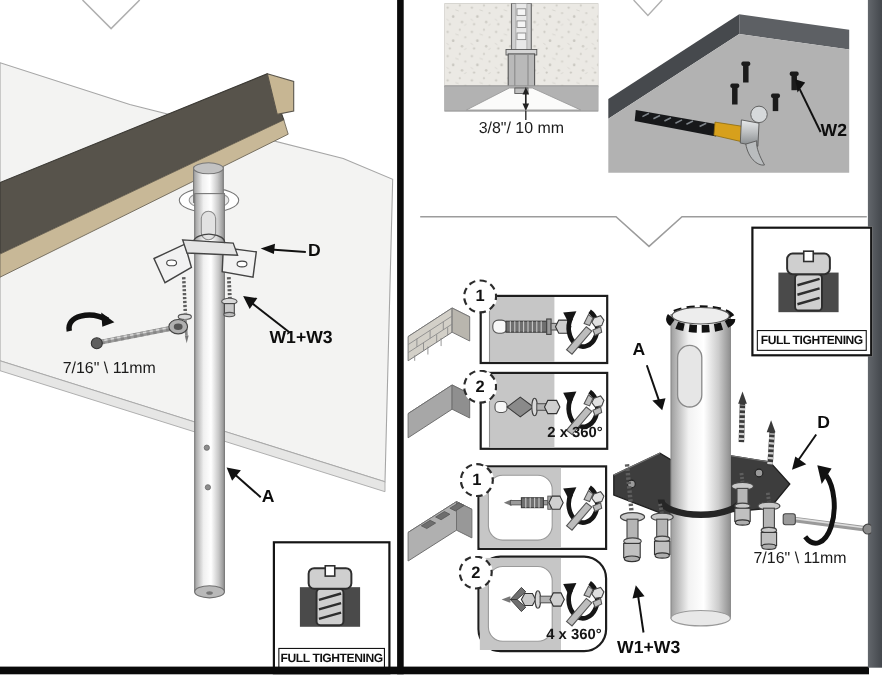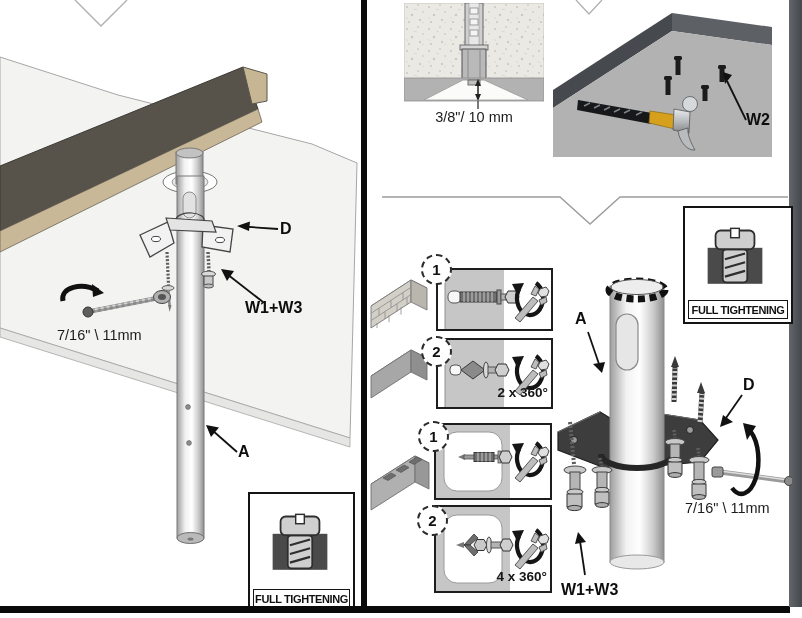--- a/index.html
+++ b/index.html
@@ -305,21 +305,21 @@
         <g transform="translate(94,32)">
           <path d="M6,-14 A13,17 0 1 1 -11,-8" fill="none" stroke="#151515" stroke-width="4.2"></path>
           <polygon points="-18,-13 -6,-14 -12,-1" fill="#151515"></polygon>
           <polygon points="-15,21 3,0 8,4 -10,25" fill="#bdbdbd" stroke="#555" stroke-width="1"></polygon>
           <polygon points="1,-3 5,-11 9,-8 6,-1" fill="#bdbdbd" stroke="#555" stroke-width="1"></polygon>
           <polygon points="9,3 16,0 17,5 11,8" fill="#bdbdbd" stroke="#555" stroke-width="1"></polygon>
           <polygon points="10,-8 16,-10 19,-6 17,-1 11,0 8,-4" fill="#e0e0e0" stroke="#444" stroke-width="1"></polygon>
         </g>
       </svg>
     </div>
-    <div class="stepbox" style="left:66px;top:505px;width:114px;height:84px;">
+    <div class="stepbox" style="left:66px;top:505px;width:114px;height:84px;border-radius:21px;">
       <svg width="114" height="84">
         <rect x="0" y="0" width="74" height="84" fill="#c6c6c6"></rect>
         <rect x="8" y="8" width="58" height="68" rx="13" fill="#ffffff" stroke="#9a9a9a"></rect>
         <polygon points="20,38 28,35 28,41" fill="#777"></polygon>
         <polygon points="28,38 38,27 42,31 34,38" fill="#6f6f6f" stroke="#333" stroke-width="0.8"></polygon>
         <polygon points="28,38 38,49 42,45 34,38" fill="#6f6f6f" stroke="#333" stroke-width="0.8"></polygon>
         <polygon points="41,32.5 48,32.5 51,38 48,43.5 41,43.5 38,38" fill="#c9c9c9" stroke="#333"></polygon>
         <ellipse cx="53" cy="38" rx="2.5" ry="8" fill="#d9d9d9" stroke="#444"></ellipse>
         <rect x="55" y="35" width="12" height="6" fill="#b3b3b3" stroke="#555"></rect>
         <polygon points="67,32 74,32 77,38 74,44 67,44 64,38" fill="#cfcfcf" stroke="#333"></polygon>

